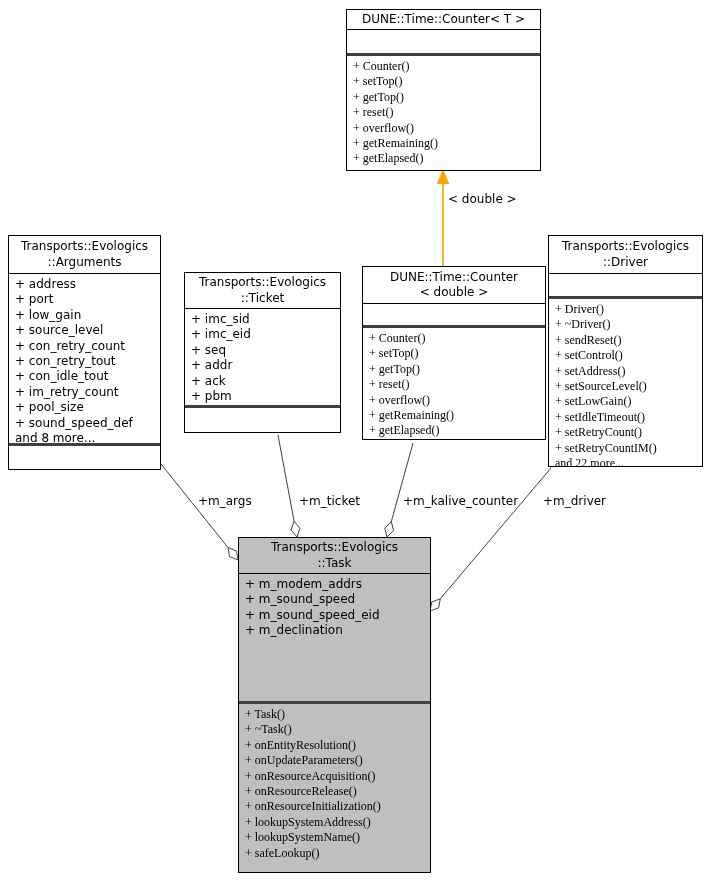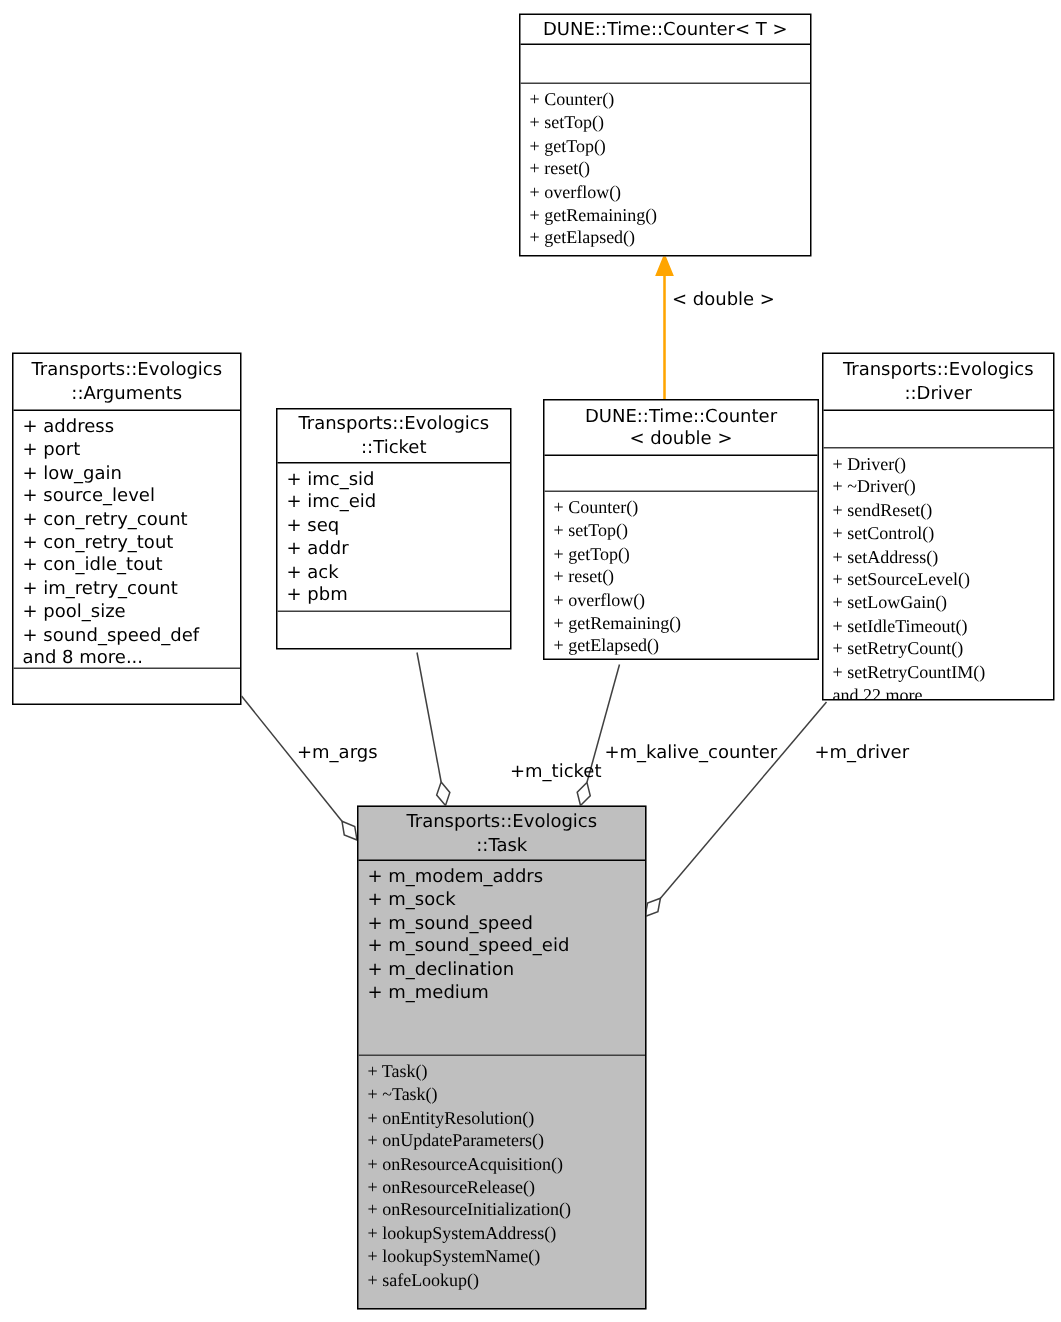--- a/index.html
+++ b/index.html
@@ -40,21 +40,21 @@
     box-sizing: border-box;
     display: flex;
     flex-direction: column;
     justify-content: center;
     text-align: center;
     line-height: 15.5px;
     overflow: hidden;
     flex: none;
   }
   .uml-attrs {
-    border-bottom: 1px solid #404040;
+    border-bottom: 3px solid #404040;
     box-sizing: border-box;
     padding: 3px 6px 0 6px;
     overflow: hidden;
     flex: none;
   }
   .uml-methods {
     box-sizing: border-box;
     padding: 3px 6px 0 6px;
     overflow: hidden;
     flex: 1;
@@ -196,39 +196,37 @@
       </div>
   </div>
 
   <div class="uml-box highlight" style="left:238px; top:537px; width:193px; height:336px;">
     <div class="uml-title" style="height:36px;">
       <div>Transports::Evologics</div>
       <div>::Task</div>
     </div>
     <div class="uml-attrs" style="height:130px;">
         <div class="member-line">+ m_modem_addrs</div>
-        <div class="member-line">+ m_sock</div>
         <div class="member-line">+ m_sound_speed</div>
         <div class="member-line">+ m_sound_speed_eid</div>
         <div class="member-line">+ m_declination</div>
-        <div class="member-line">+ m_medium</div>
       </div>
     <div class="uml-methods">
         <div class="member-line">+ Task()</div>
         <div class="member-line">+ ~Task()</div>
         <div class="member-line">+ onEntityResolution()</div>
         <div class="member-line">+ onUpdateParameters()</div>
         <div class="member-line">+ onResourceAcquisition()</div>
         <div class="member-line">+ onResourceRelease()</div>
         <div class="member-line">+ onResourceInitialization()</div>
         <div class="member-line">+ lookupSystemAddress()</div>
         <div class="member-line">+ lookupSystemName()</div>
         <div class="member-line">+ safeLookup()</div>
       </div>
   </div>
 
   <div class="edge-label" style="left:448px; top:193px;">&lt; double &gt;</div>
   <div class="edge-label" style="left:198px; top:495px;">+m_args</div>
-  <div class="edge-label" style="left:299px; top:508px;margin-left:41px;">+m_ticket</div>
+  <div class="edge-label" style="left:299px; top:495px;">+m_ticket</div>
   <div class="edge-label" style="left:403px; top:495px;">+m_kalive_counter</div>
   <div class="edge-label" style="left:543px; top:495px;">+m_driver</div>
 
 </div>
 
 </body></html>

